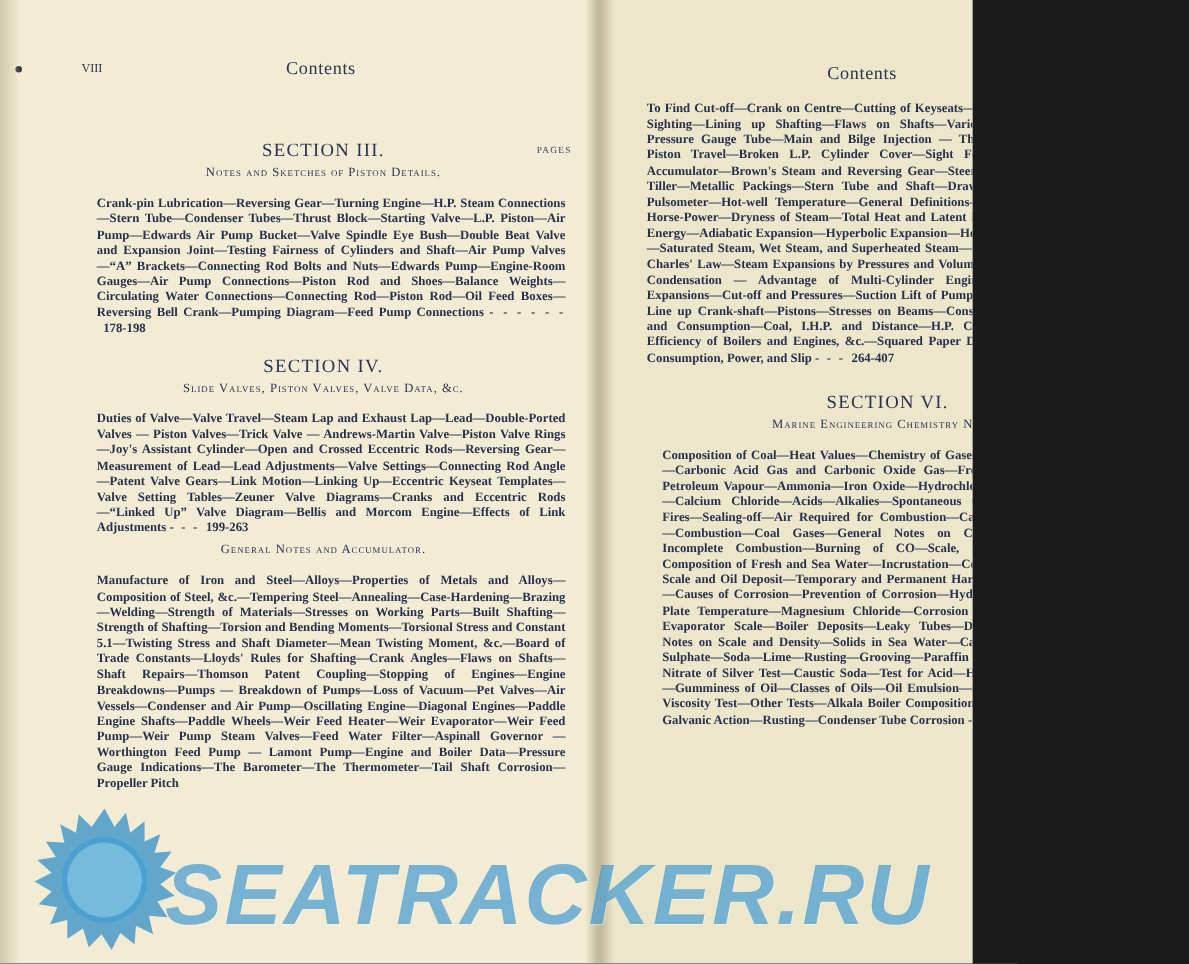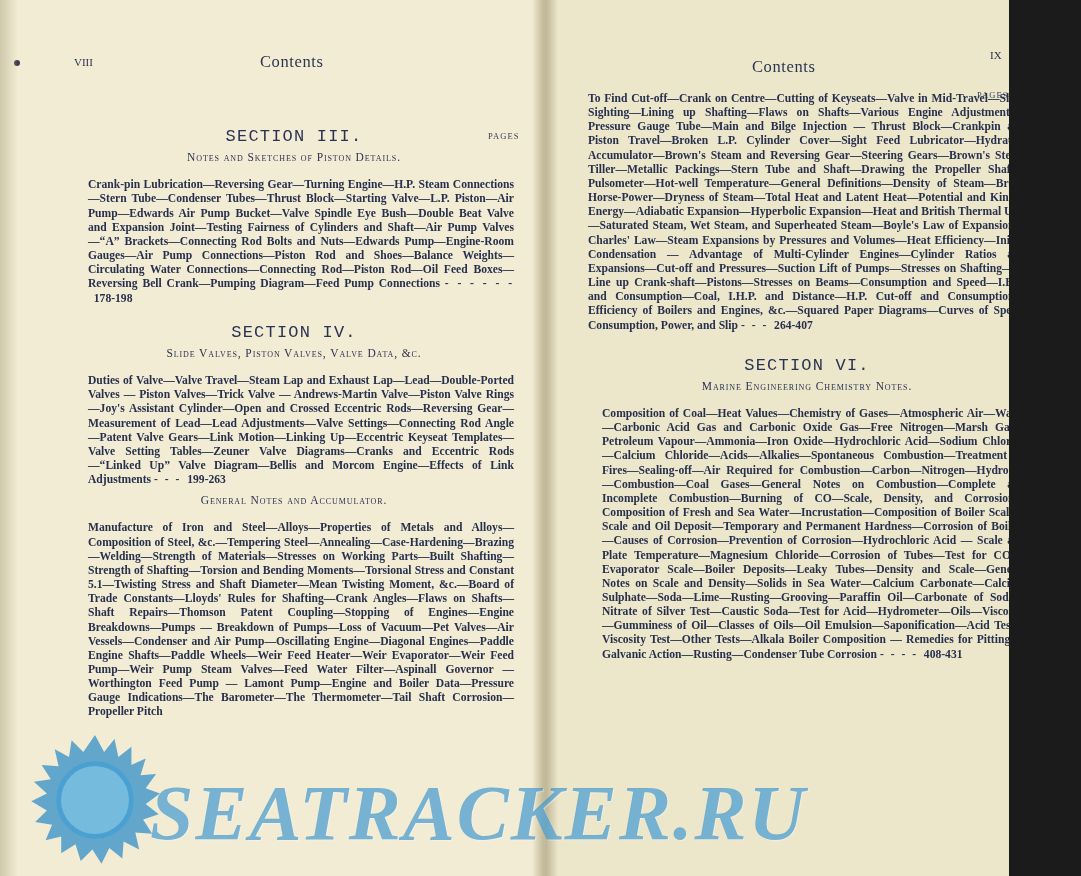--- a/index.html
+++ b/index.html
@@ -2,21 +2,21 @@
 <html><head>
 <meta charset="utf-8">
 <style>
   html, body {
     margin: 0;
     padding: 0;
     background: #1b1b1b;
   }
   #page {
     position: relative;
-    width: 1009px;
+    width: 884px;
     height: 876px;
     background: #ffffff;
     overflow: hidden;
     font-family: "Liberation Serif", serif;
     color: #2a2a3a;
   }
   
   #page::before {
     content: "";
     position: absolute;
@@ -82,21 +82,20 @@
   }
   .col-left { left: 74px; top: 130px; width: 440px; }
   .col-right { left: 588px; top: 92px; width: 438px; }
 
   .section-title {
     text-align: center;
     font-size: 17px;
     letter-spacing: 1.2px;
     margin: 20px 0 4px 0;
     color: #2a3352;
-    font-family: Liberation Mono, monospace;
   }
   .section-sub {
     text-align: center;
     font-size: 11.5px;
     letter-spacing: .9px;
     font-variant: small-caps;
     margin: 6px 0 14px 0;
     color: #2a3352;
   }
   .entry {
@@ -114,21 +113,21 @@
   .wm {
     position: absolute;
     left: 0; top: 0; right: 0; bottom: 0;
     z-index: 6;
     pointer-events: none;
   }
   .wm-text {
     position: absolute;
     left: 150px;
     top: 768px;
-    font-family: Liberation Serif, serif;
+    font-family: Liberation Sans, sans-serif;
     font-weight: bold;
     font-style: italic;
     font-size: 78px;
     letter-spacing: 2px;
     color: rgba(41,139,200,0.62);
     text-shadow: 1px 1px 0 rgba(255,255,255,.35);
     white-space: nowrap;
   }
   .wm-star {
     position: absolute;

